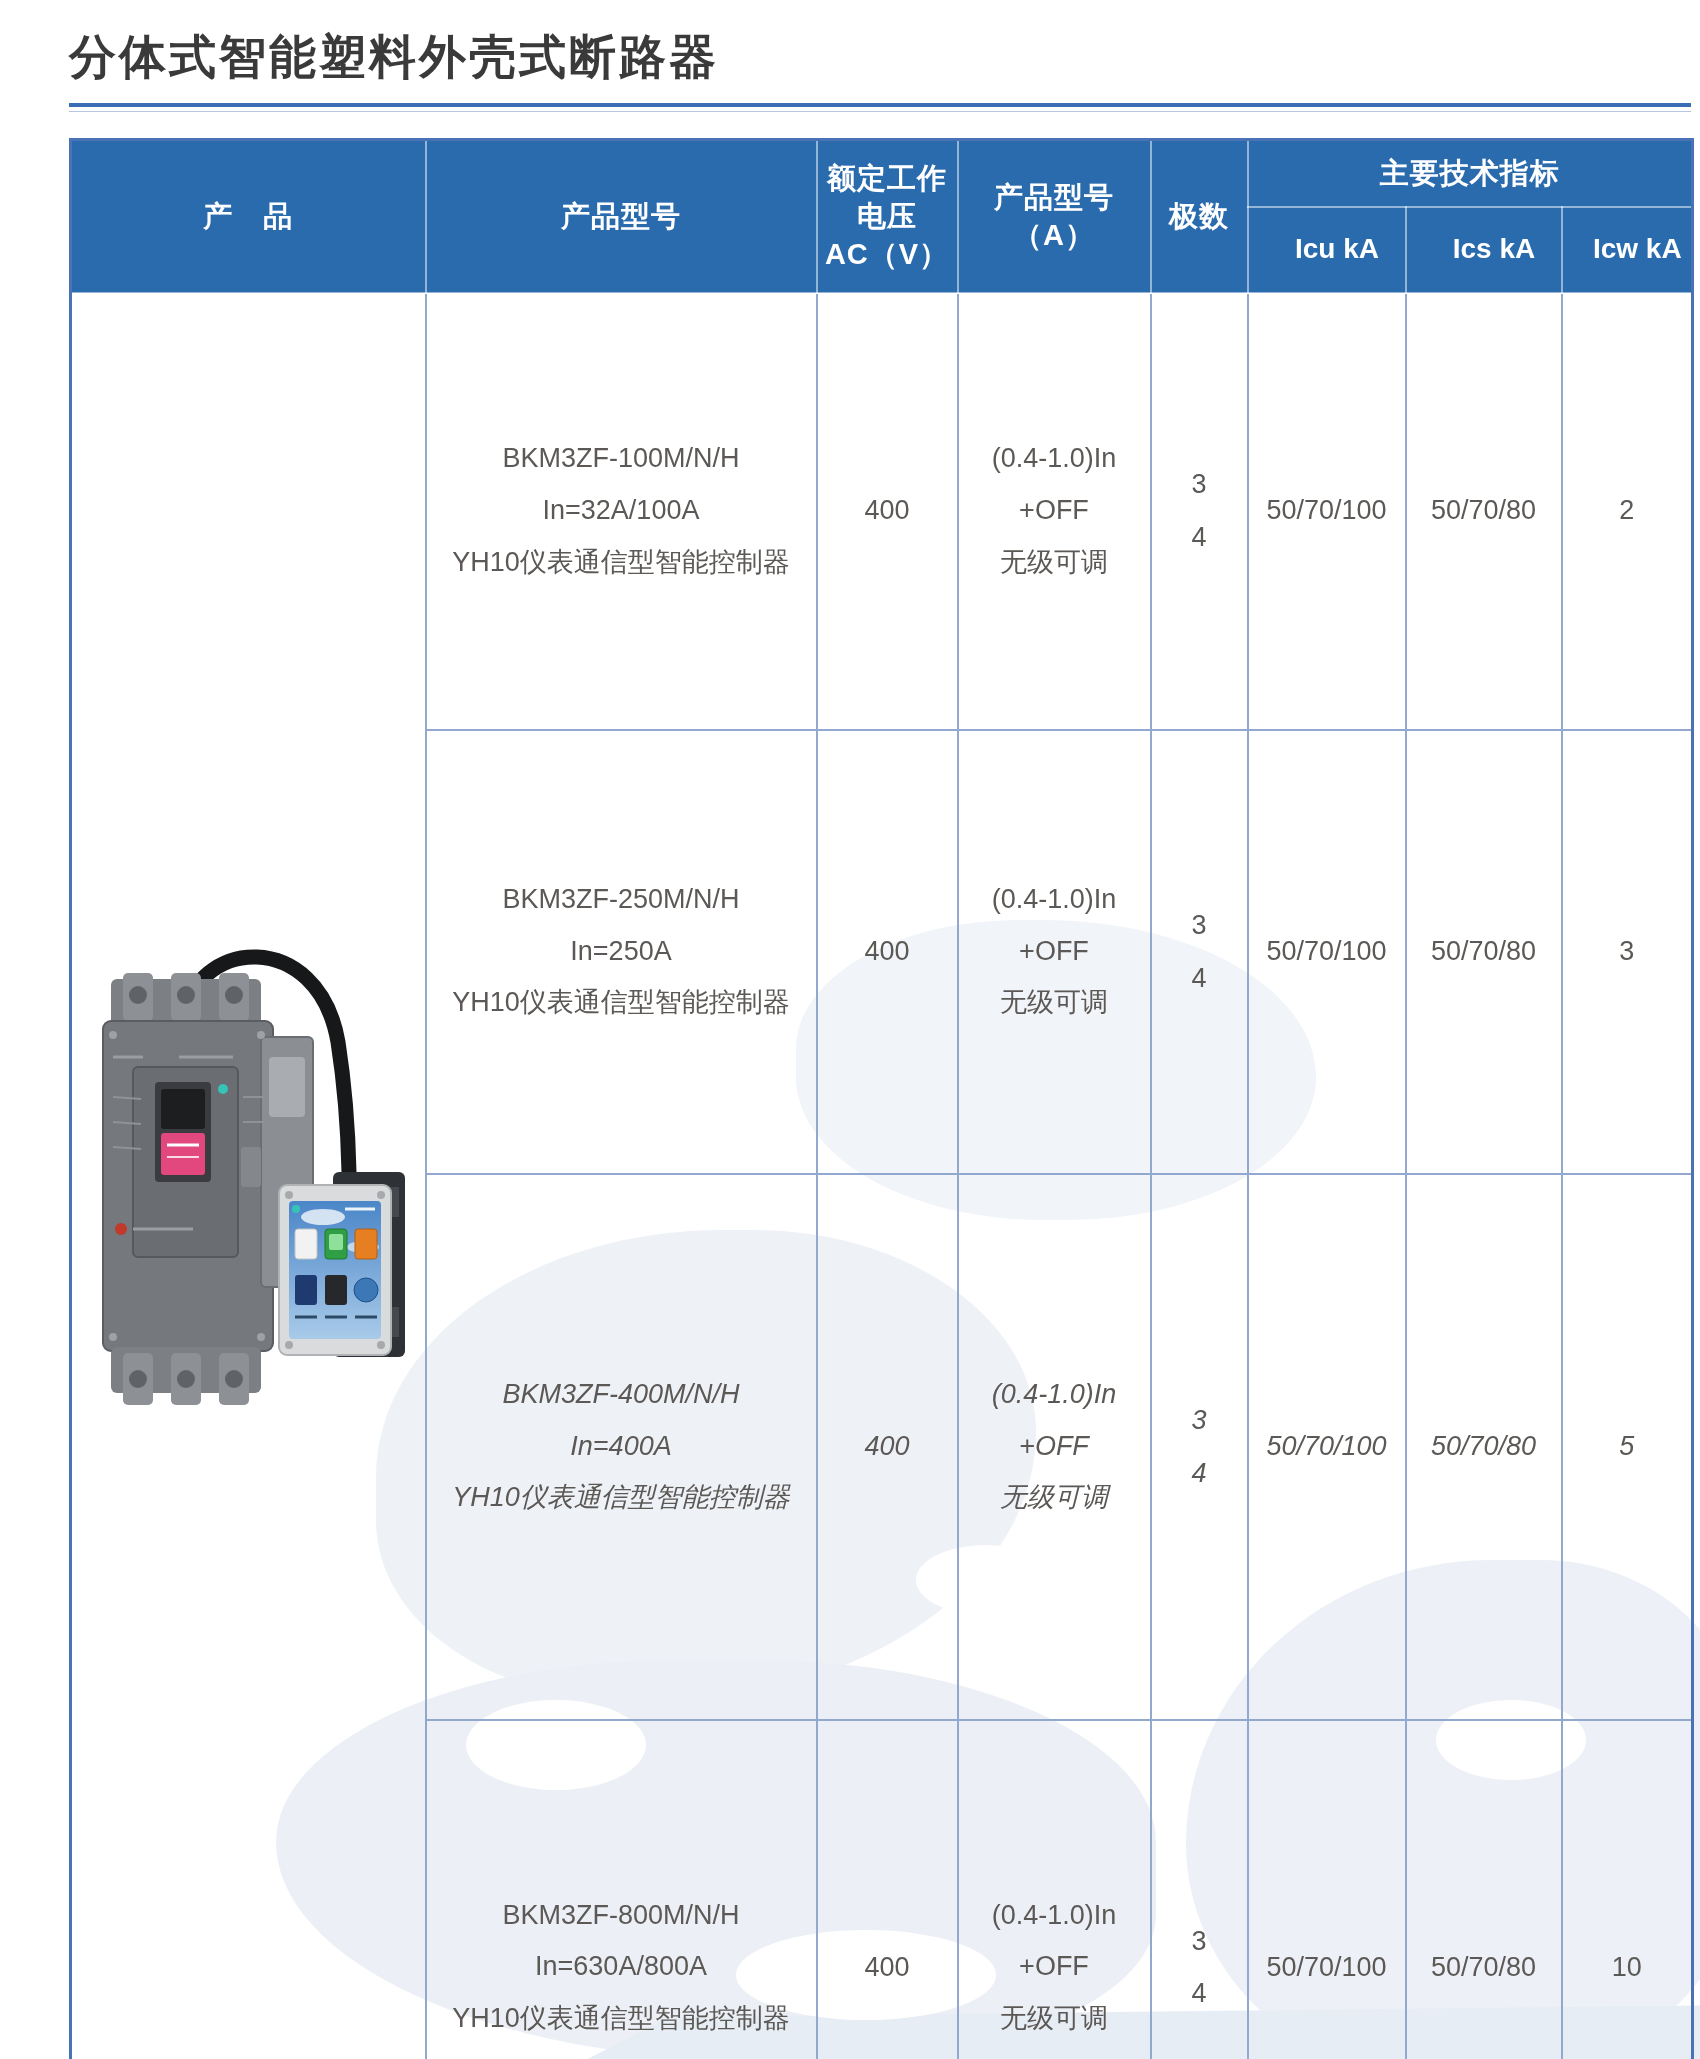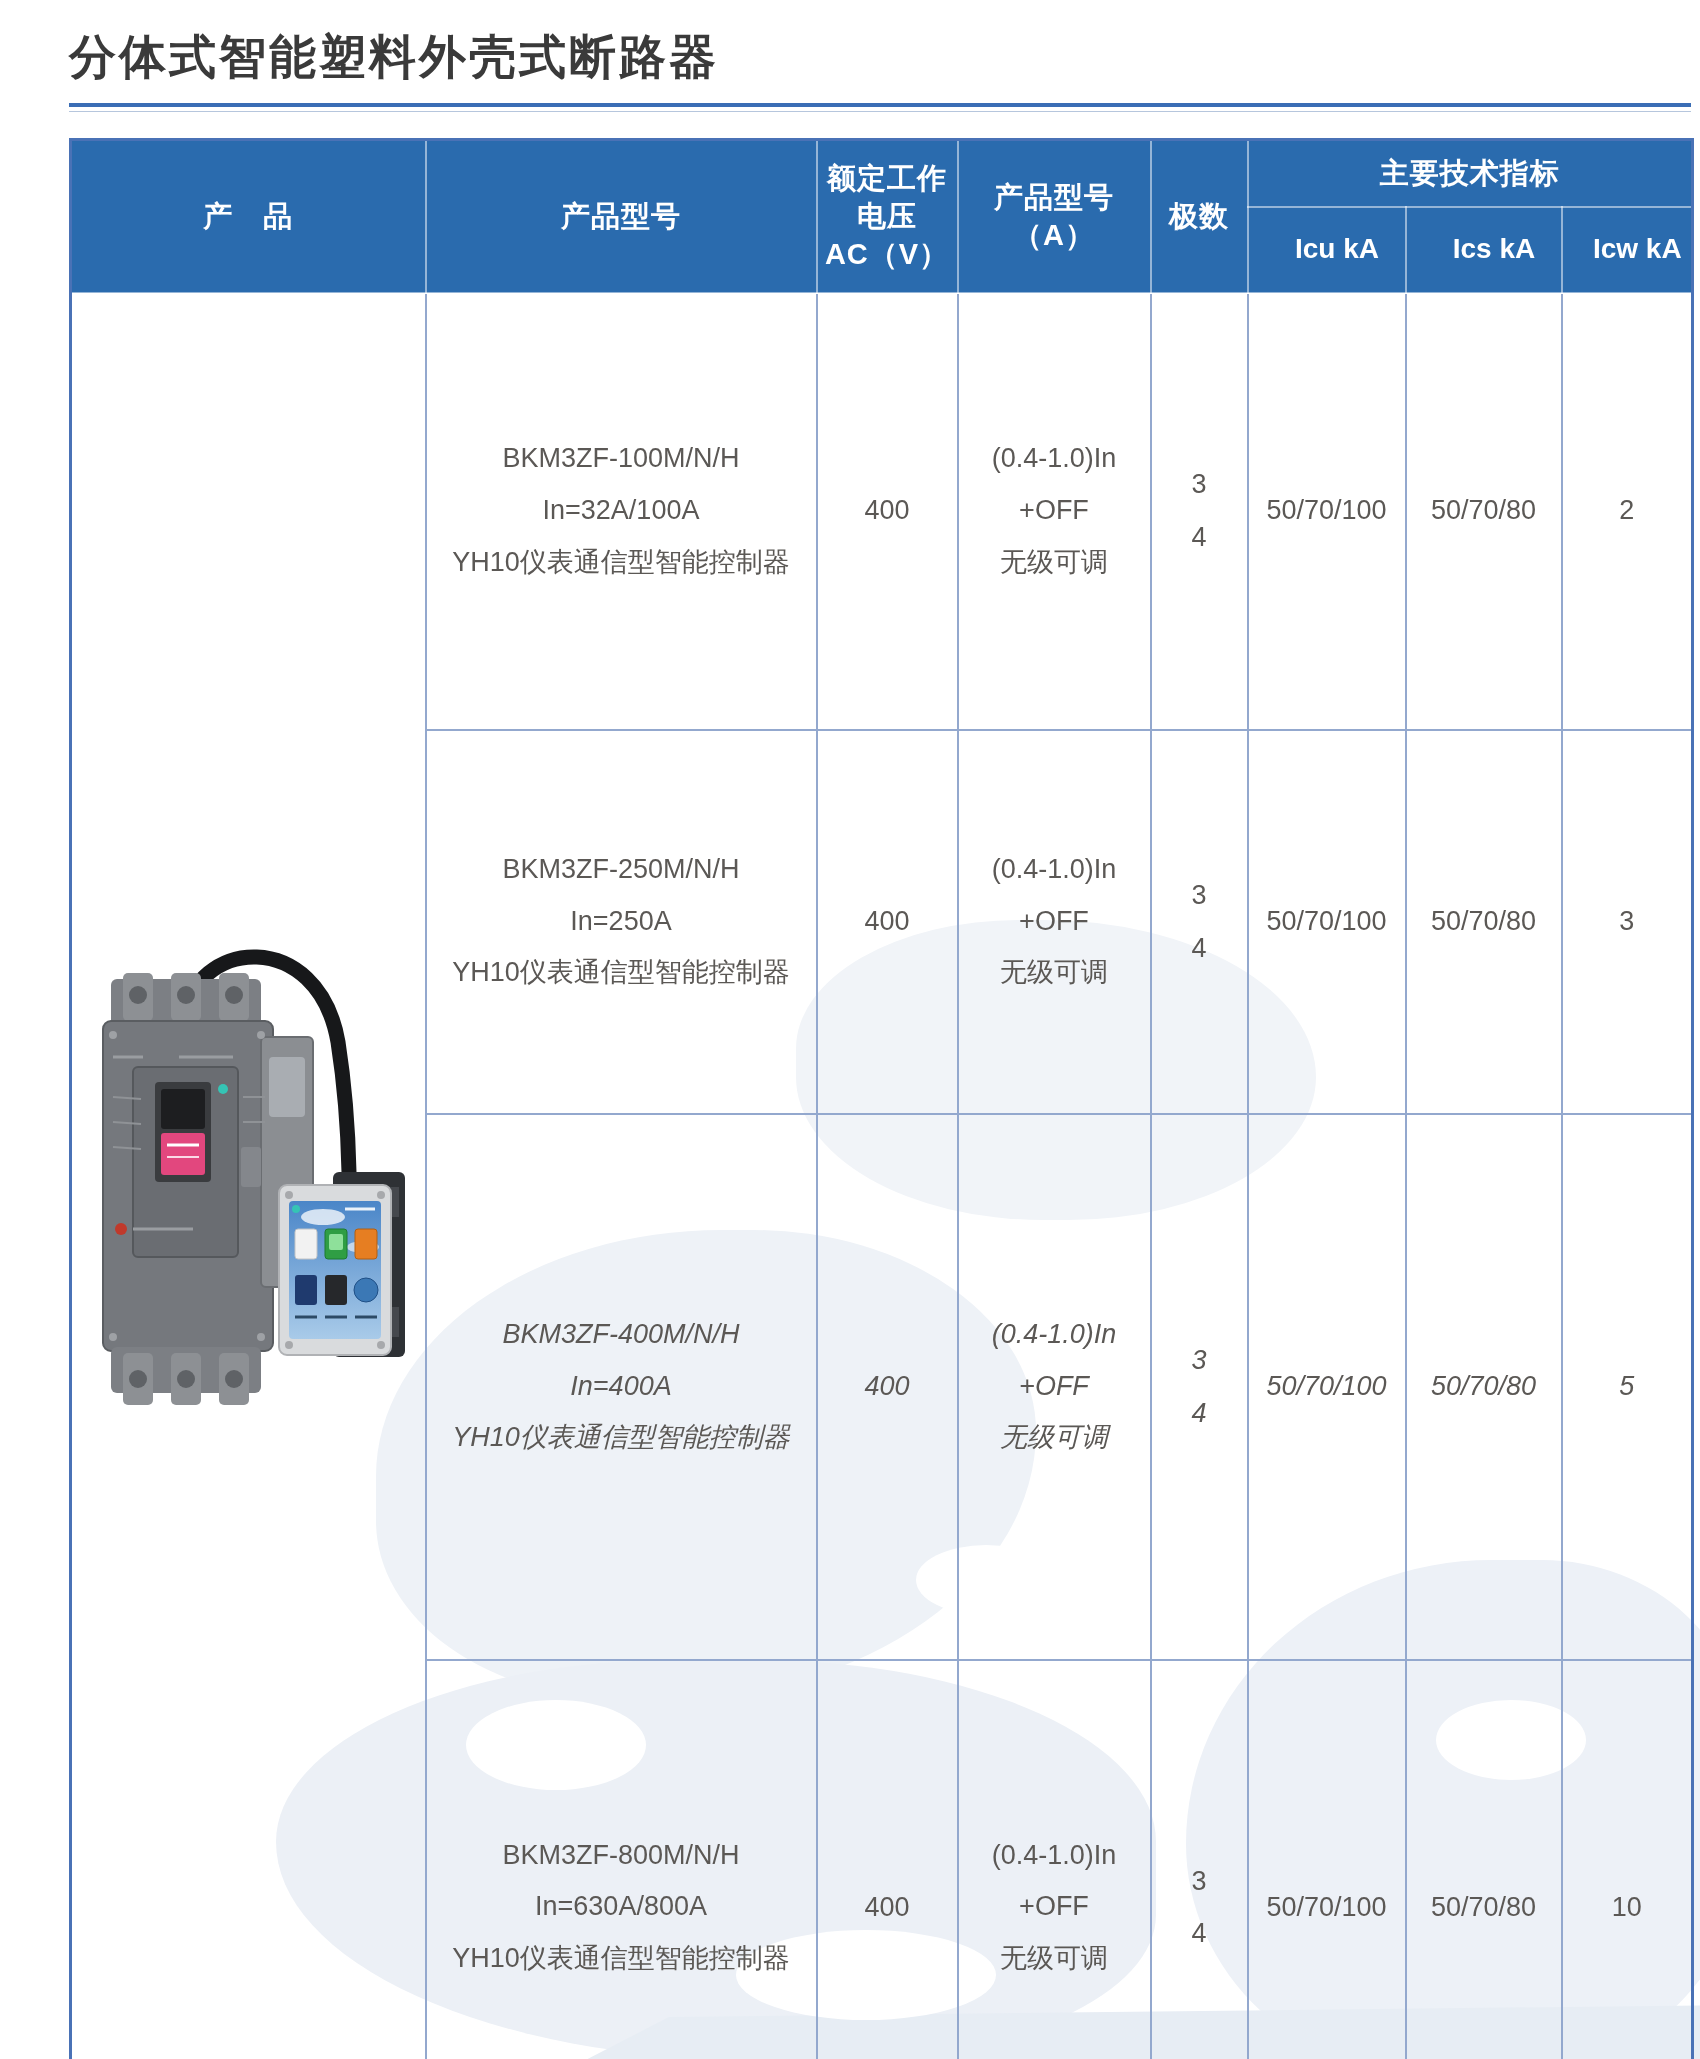--- a/index.html
+++ b/index.html
@@ -47,21 +47,21 @@
     color:#5b5855;font-size:27px;white-space:pre-line;line-height:1.9;
   }
   .spec tr.body-row + tr.body-row td{border-top-color:#7389bd;}
   td.model-cell{line-height:1.92;font-size:27px;border-radius:25px;}
   td.poles-cell{line-height:1.95;}
   td.photo-cell{vertical-align:top;}
   .photo-wrap{margin:470px auto 0 auto;width:330px;height:540px;}
 
   .hdr-row-1{height:67px;}
   .hdr-row-2{height:86px;}
-  .r1{height:437px;} .r2{height:384px;} .r3{height:546px;font-style:italic;} .r4{height:496px;}
+  .r1{height:437px;} .r2{height:444px;} .r3{height:546px;font-style:italic;} .r4{height:496px;}
 </style>
 </head>
 <body>
 
 <div class="page">
 
   <div class="wm wm-a"></div>
   <div class="wm wm-b"></div>
   <div class="wm wm-c"></div>
   <div class="wm wm-d"></div>

